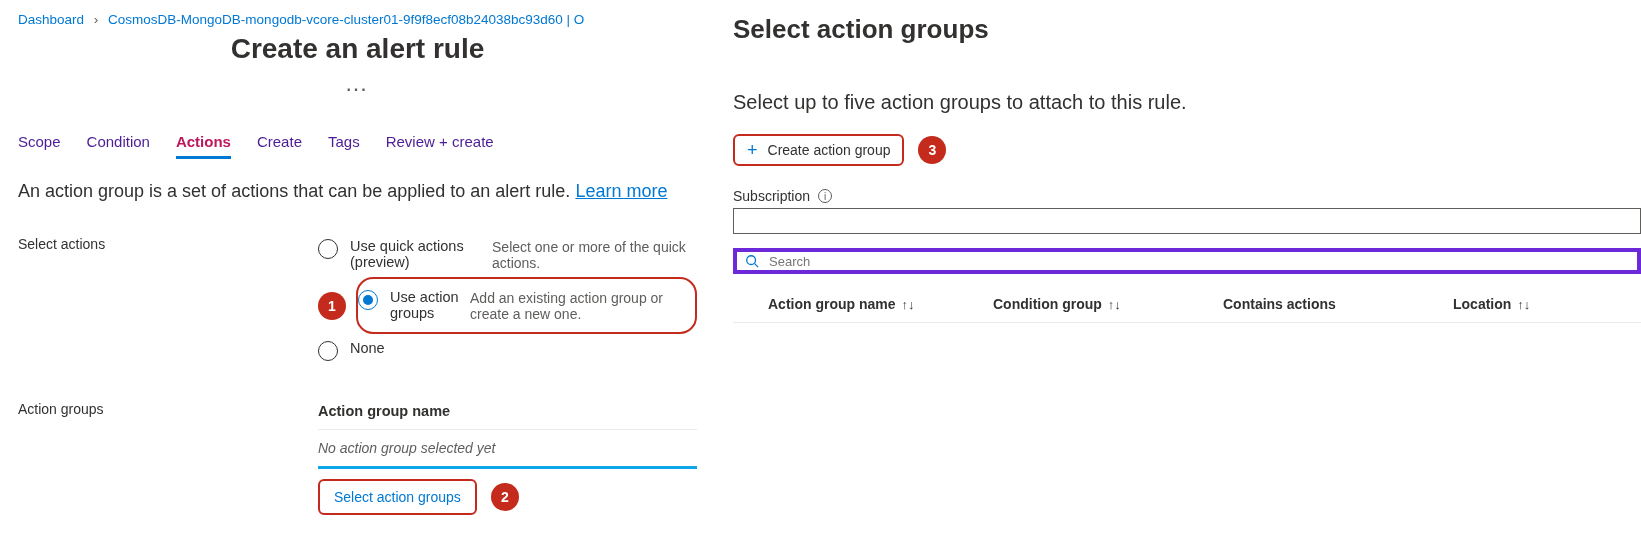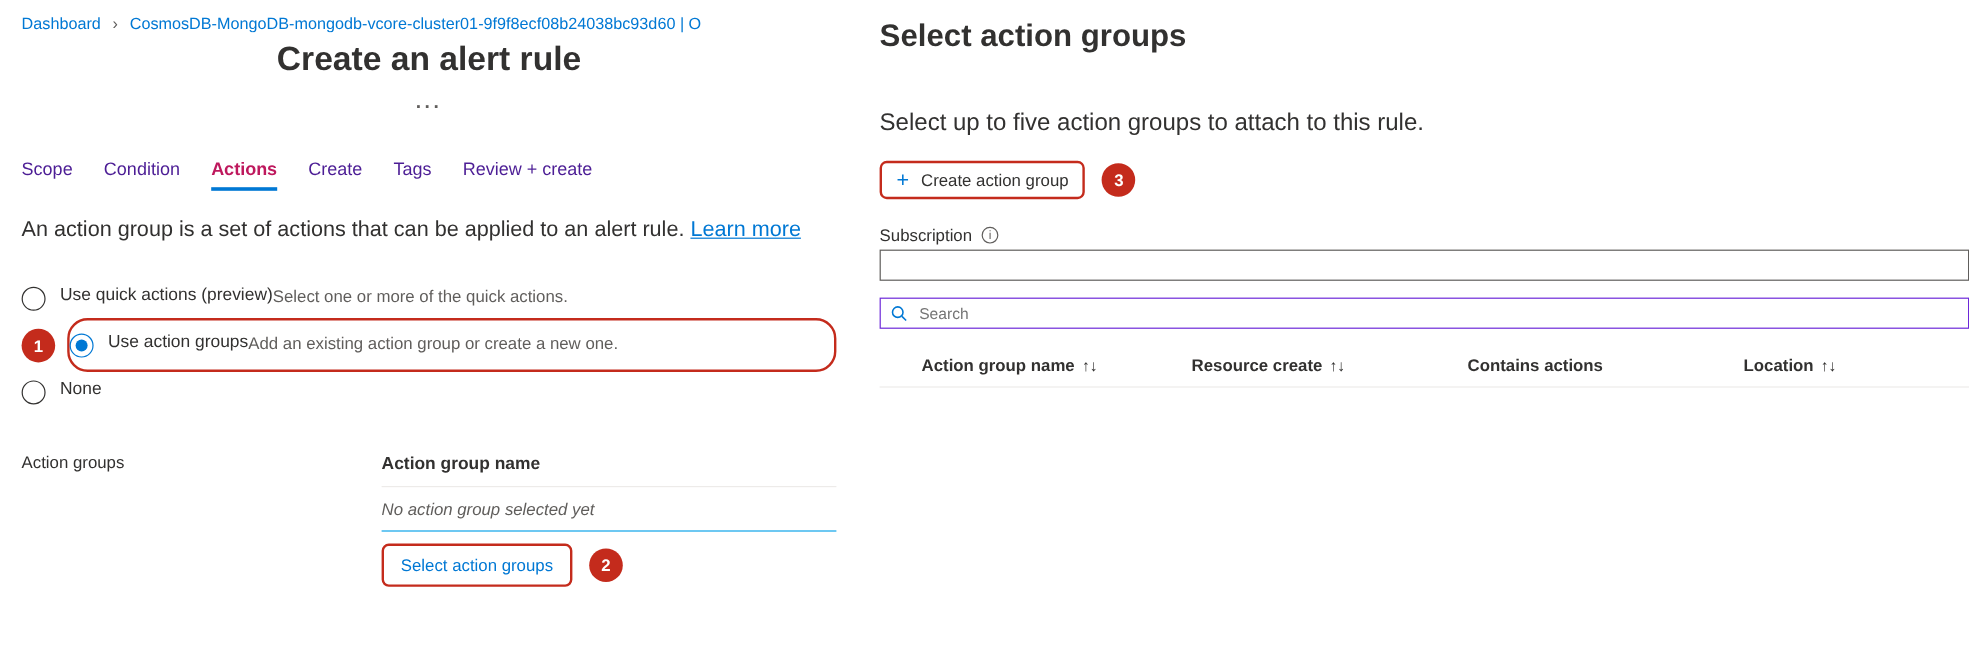--- a/index.html
+++ b/index.html
@@ -138,21 +138,21 @@
     .ag-head {
       font-weight: 600;
       font-size: 14.5px;
       padding: 6px 0 10px;
       border-bottom: 1px solid #edebe9;
     }
     .ag-empty {
       font-style: italic;
       color: #605e5c;
       padding: 10px 0;
-      border-bottom: 1px solid #0ea5e9;
+      border-bottom: 3px solid #0ea5e9;
     }
     .link-btn {
       color: #0078d4;
       font-size: 14px;
       cursor: pointer;
       display: inline-block;
       padding: 4px 8px;
     }
     .select-ag-wrap {
       margin-top: 10px;
@@ -210,21 +210,21 @@
     .text-input {
       width: 100%;
       height: 26px;
       border: 1px solid #605e5c;
       background: #fff;
       padding: 2px 6px;
       font-size: 13px;
     }
     .search-wrap {
       margin-top: 14px;
-      border: 1px solid #6d28d9;
+      border: 4px solid #6d28d9;
       height: 26px;
       display: flex;
       align-items: center;
       padding: 0 8px;
       gap: 8px;
     }
     .search-wrap input {
       border: none;
       outline: none;
       flex: 1;
@@ -269,20 +269,21 @@
     <div class="tab">Tags</div>
     <div class="tab">Review + create</div>
   </div>
 
   <div class="helper-text">
     <span>An action group is a set of actions that can be applied to an alert rule.</span>
     <a>Learn more</a>
   </div>
 
   <div class="form-row">
+    <div class="form-label">Select actions</div>
     <div class="radio-group">
 
       <div class="radio-option">
         <div class="radio-circle"></div>
         <div class="radio-texts">
           <div class="radio-label">Use quick actions (preview)</div>
           <div class="radio-desc">Select one or more of the quick actions.</div>
         </div>
       </div>
 
@@ -350,21 +351,21 @@
     </svg>
     <input placeholder="Search" style="">
   </div>
 
   <div class="grid-header">
     <div class="gh-cell c1">
       <span>Action group name</span>
       <span class="sort-arrows">↑↓</span>
     </div>
     <div class="gh-cell c2">
-      <span>Resource create</span>
+      <span>Condition group</span>
       <span class="sort-arrows">↑↓</span>
     </div>
     <div class="gh-cell c3">
       <span>Contains actions</span>
     </div>
     <div class="gh-cell c4">
       <span>Location</span>
       <span class="sort-arrows">↑↓</span>
     </div>
   </div>

